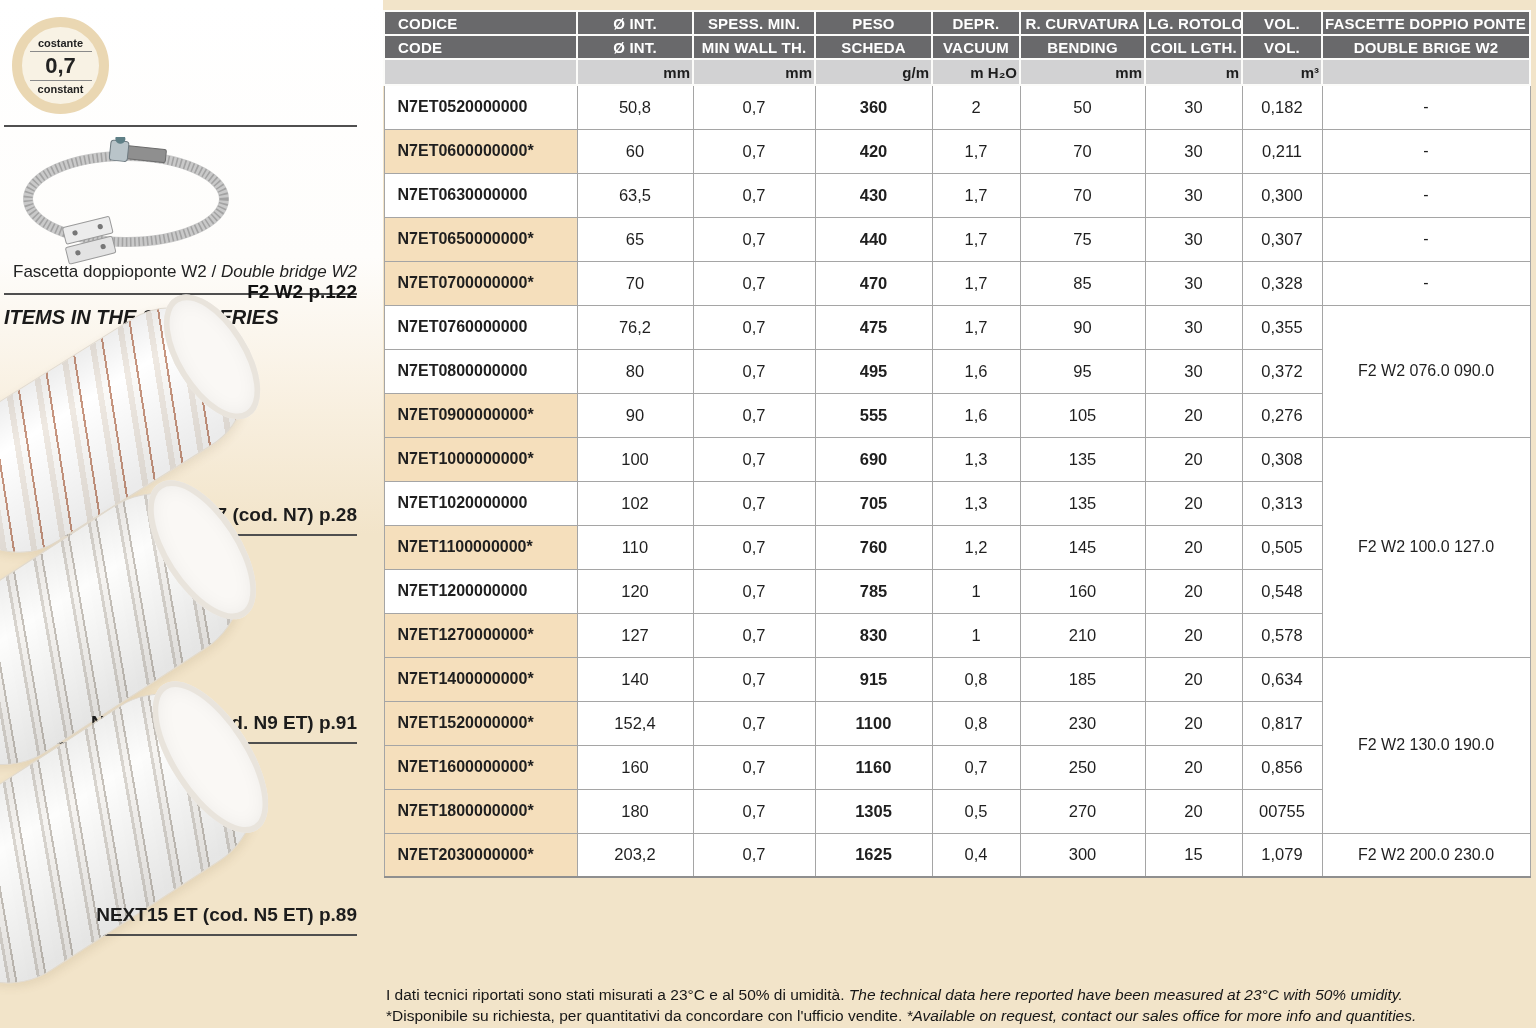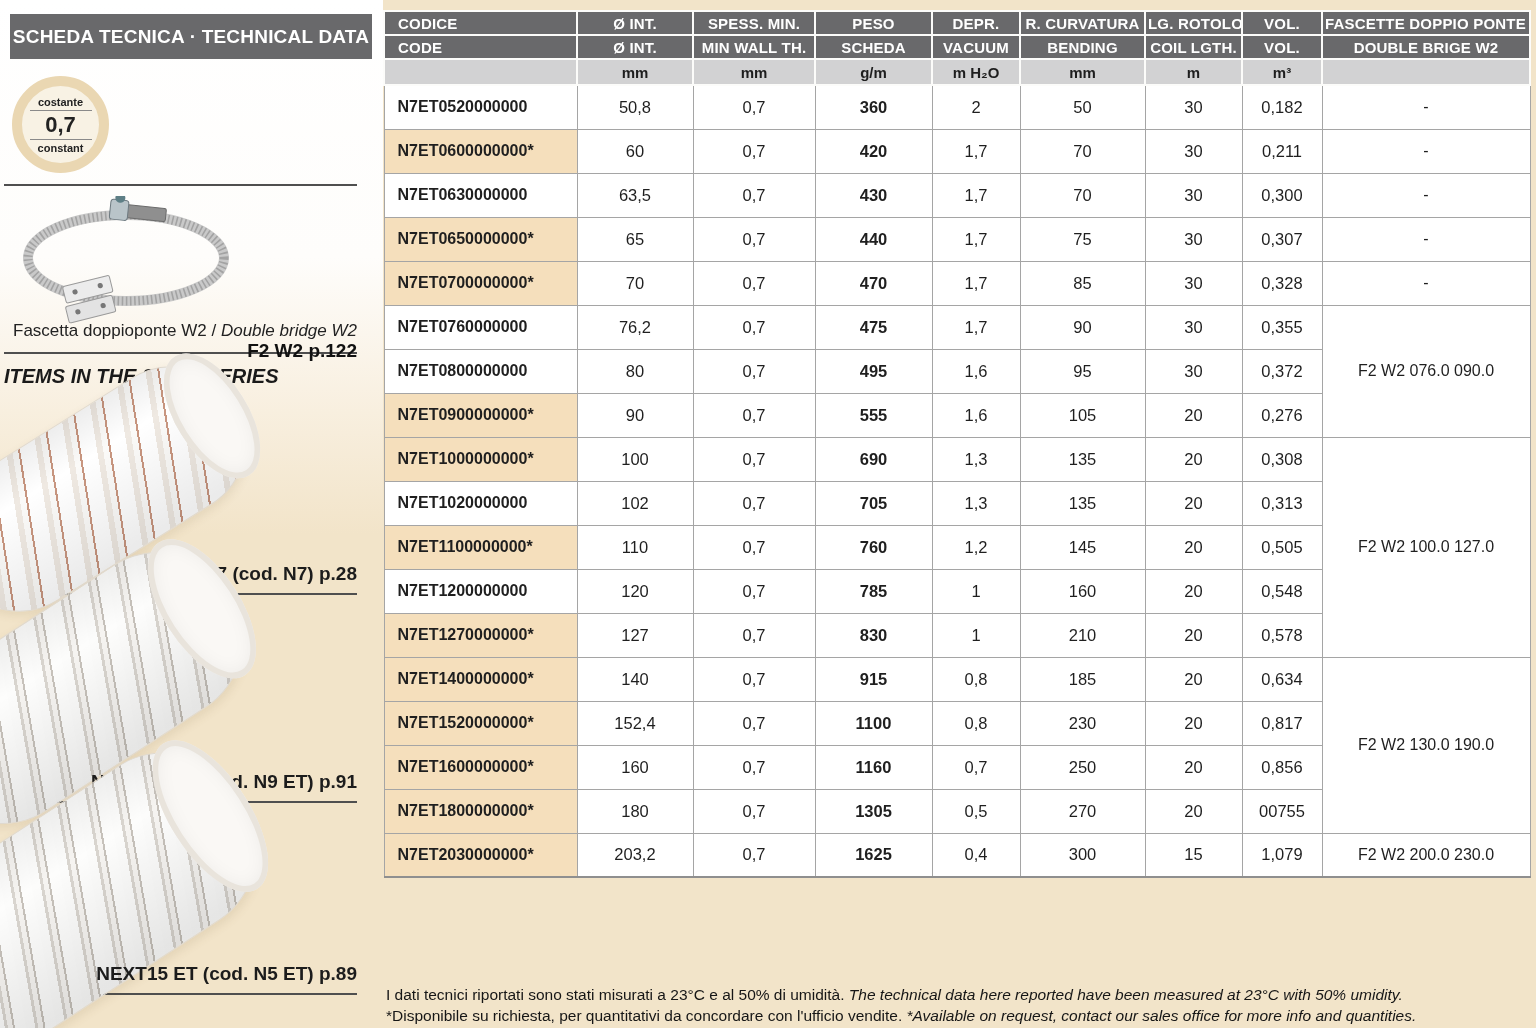--- a/index.html
+++ b/index.html
@@ -89,43 +89,40 @@
     background:transparent;
   }
   table.tech thead th {
     background:#69696b; color:#fff; font-size:15px; font-weight:bold;
     height:24px; border:2px solid #fcfcfa; text-align:center; letter-spacing:.2px;
     padding:1px 2px; white-space:nowrap; overflow:hidden;
   }
   table.tech thead th.left { text-align:left; padding-left:13px; }
   table.tech thead td.unit {
     background:#d2d2d3; color:#1e1e1e; font-size:15px; font-weight:bold;
-    height:26px; border:2px solid #fcfcfa; text-align:center; padding:1px 2px;
+    height:26px; border:2px solid #fcfcfa; text-align:right; padding:1px 2px;
   }
   table.tech tbody td {
     background:#fff; border:1px solid #a5a5a5; height:44px;
     font-size:16.5px; color:#1f1f1f; text-align:center; padding:2px 4px;
   }
   table.tech tbody td.code { text-align:left; padding-left:13px; font-weight:bold; font-size:16px; white-space:nowrap; }
   table.tech tbody tr.hl td.code { background:#f5dfbc; }
   table.tech tbody td.peso { font-weight:bold; }
   table.tech tbody td.fascette { font-size:16px; }
   table.tech tbody tr:last-child td { border-bottom:2px solid #8f8f8f; }
 
   .footer { position:absolute; left:3px; top:984px; font-size:15.5px; color:#161616; line-height:21px; white-space:nowrap; }
   .footer .en { font-style:italic; }
 </style>
 </head>
 <body>
 
 <div class="sidebar">
 
-  <div class="title-bar">
-    <span>SCHEDA TECNICA · TECHNICAL DATA</span>
-  </div>
 
   <div class="info-row">
     <div class="badge">
       <span class="badge-top">costante</span>
       <span class="badge-line"></span>
       <span class="badge-value">0,7</span>
       <span class="badge-line"></span>
       <span class="badge-bottom">constant</span>
     </div>
   </div>

